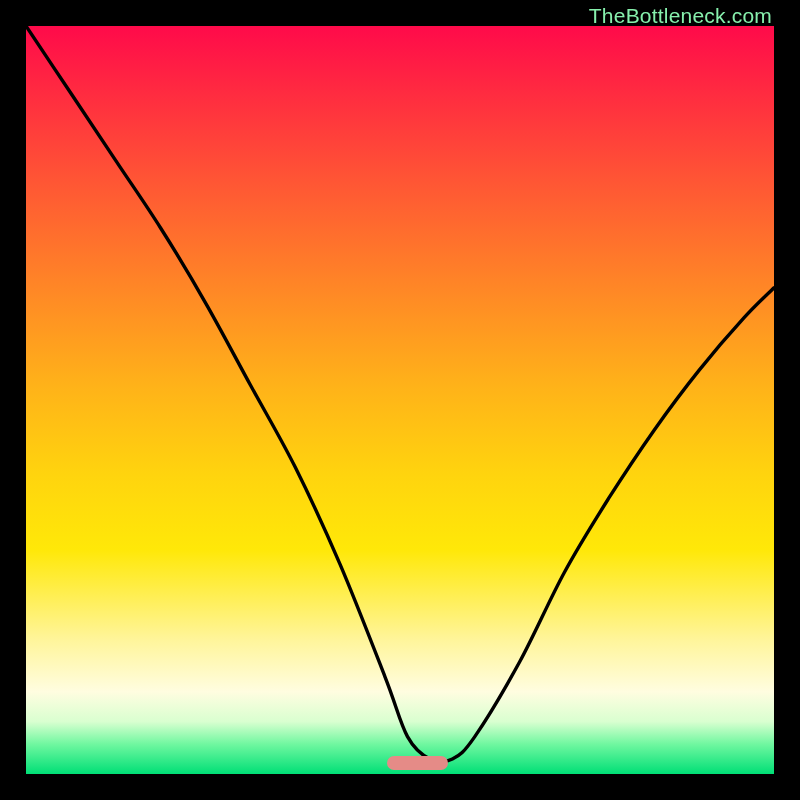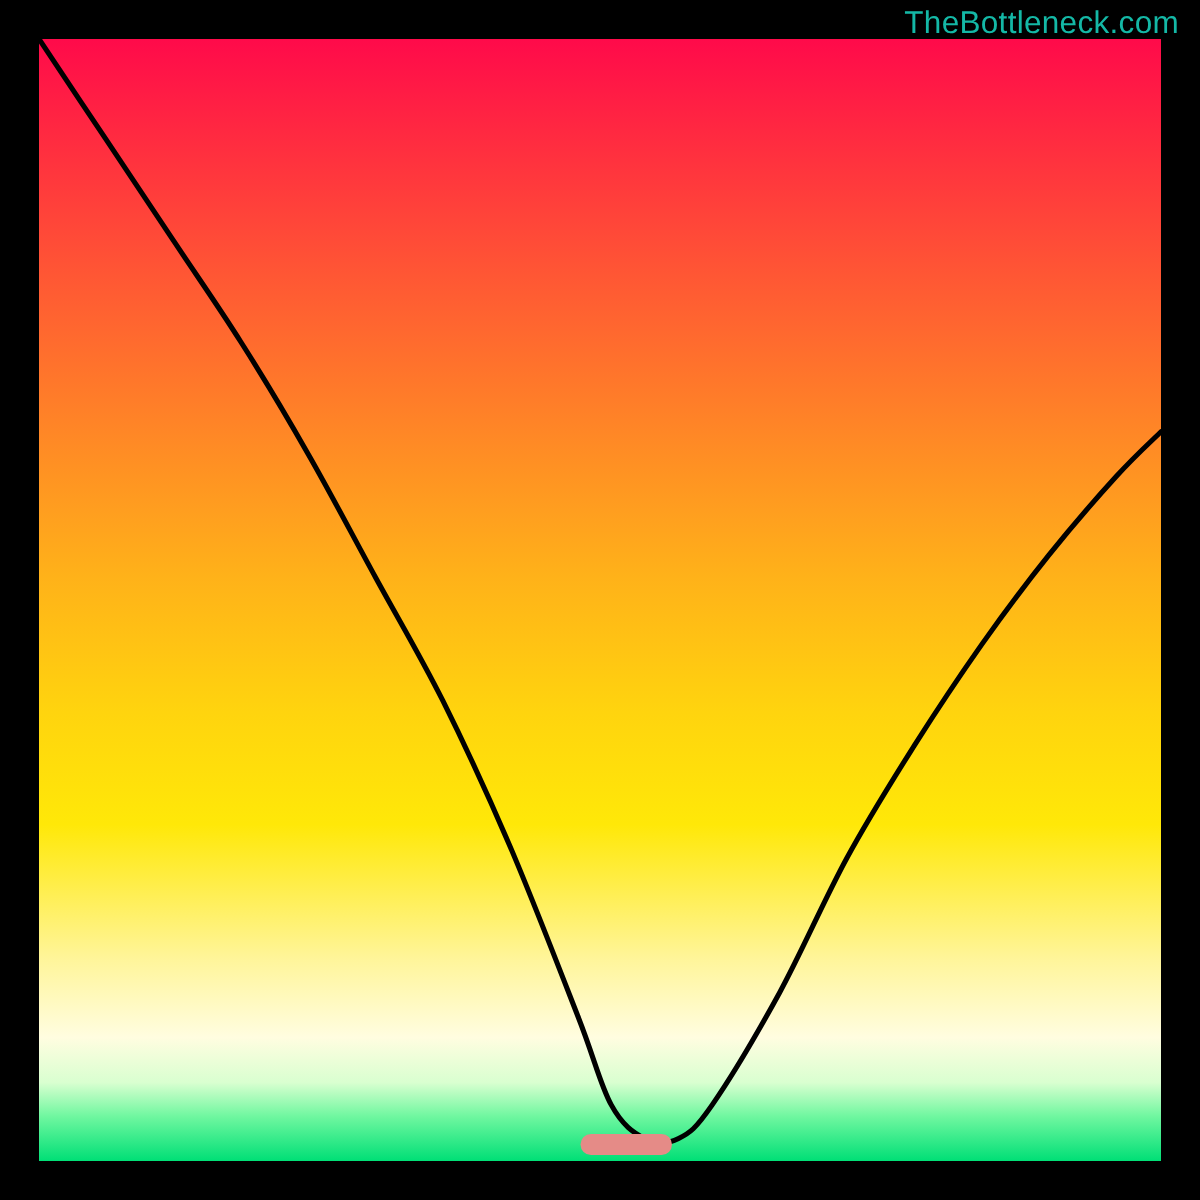--- a/index.html
+++ b/index.html
@@ -52,22 +52,22 @@
   }
   .marker {
     position: absolute;
     height: 14px;
     border-radius: 7px;
     background: #e58b87;
   }
   .watermark {
     position: absolute;
     top: 4px;
-    right: 14px;
-    color: #14b8a6;
+    right: 28px;
+    color: #86efac;
     font-size: 21px;
     font-weight: 500;
     letter-spacing: 0.2px;
   }
 </style>
 </head>
 <body>
 
 <div class="stage">
 

